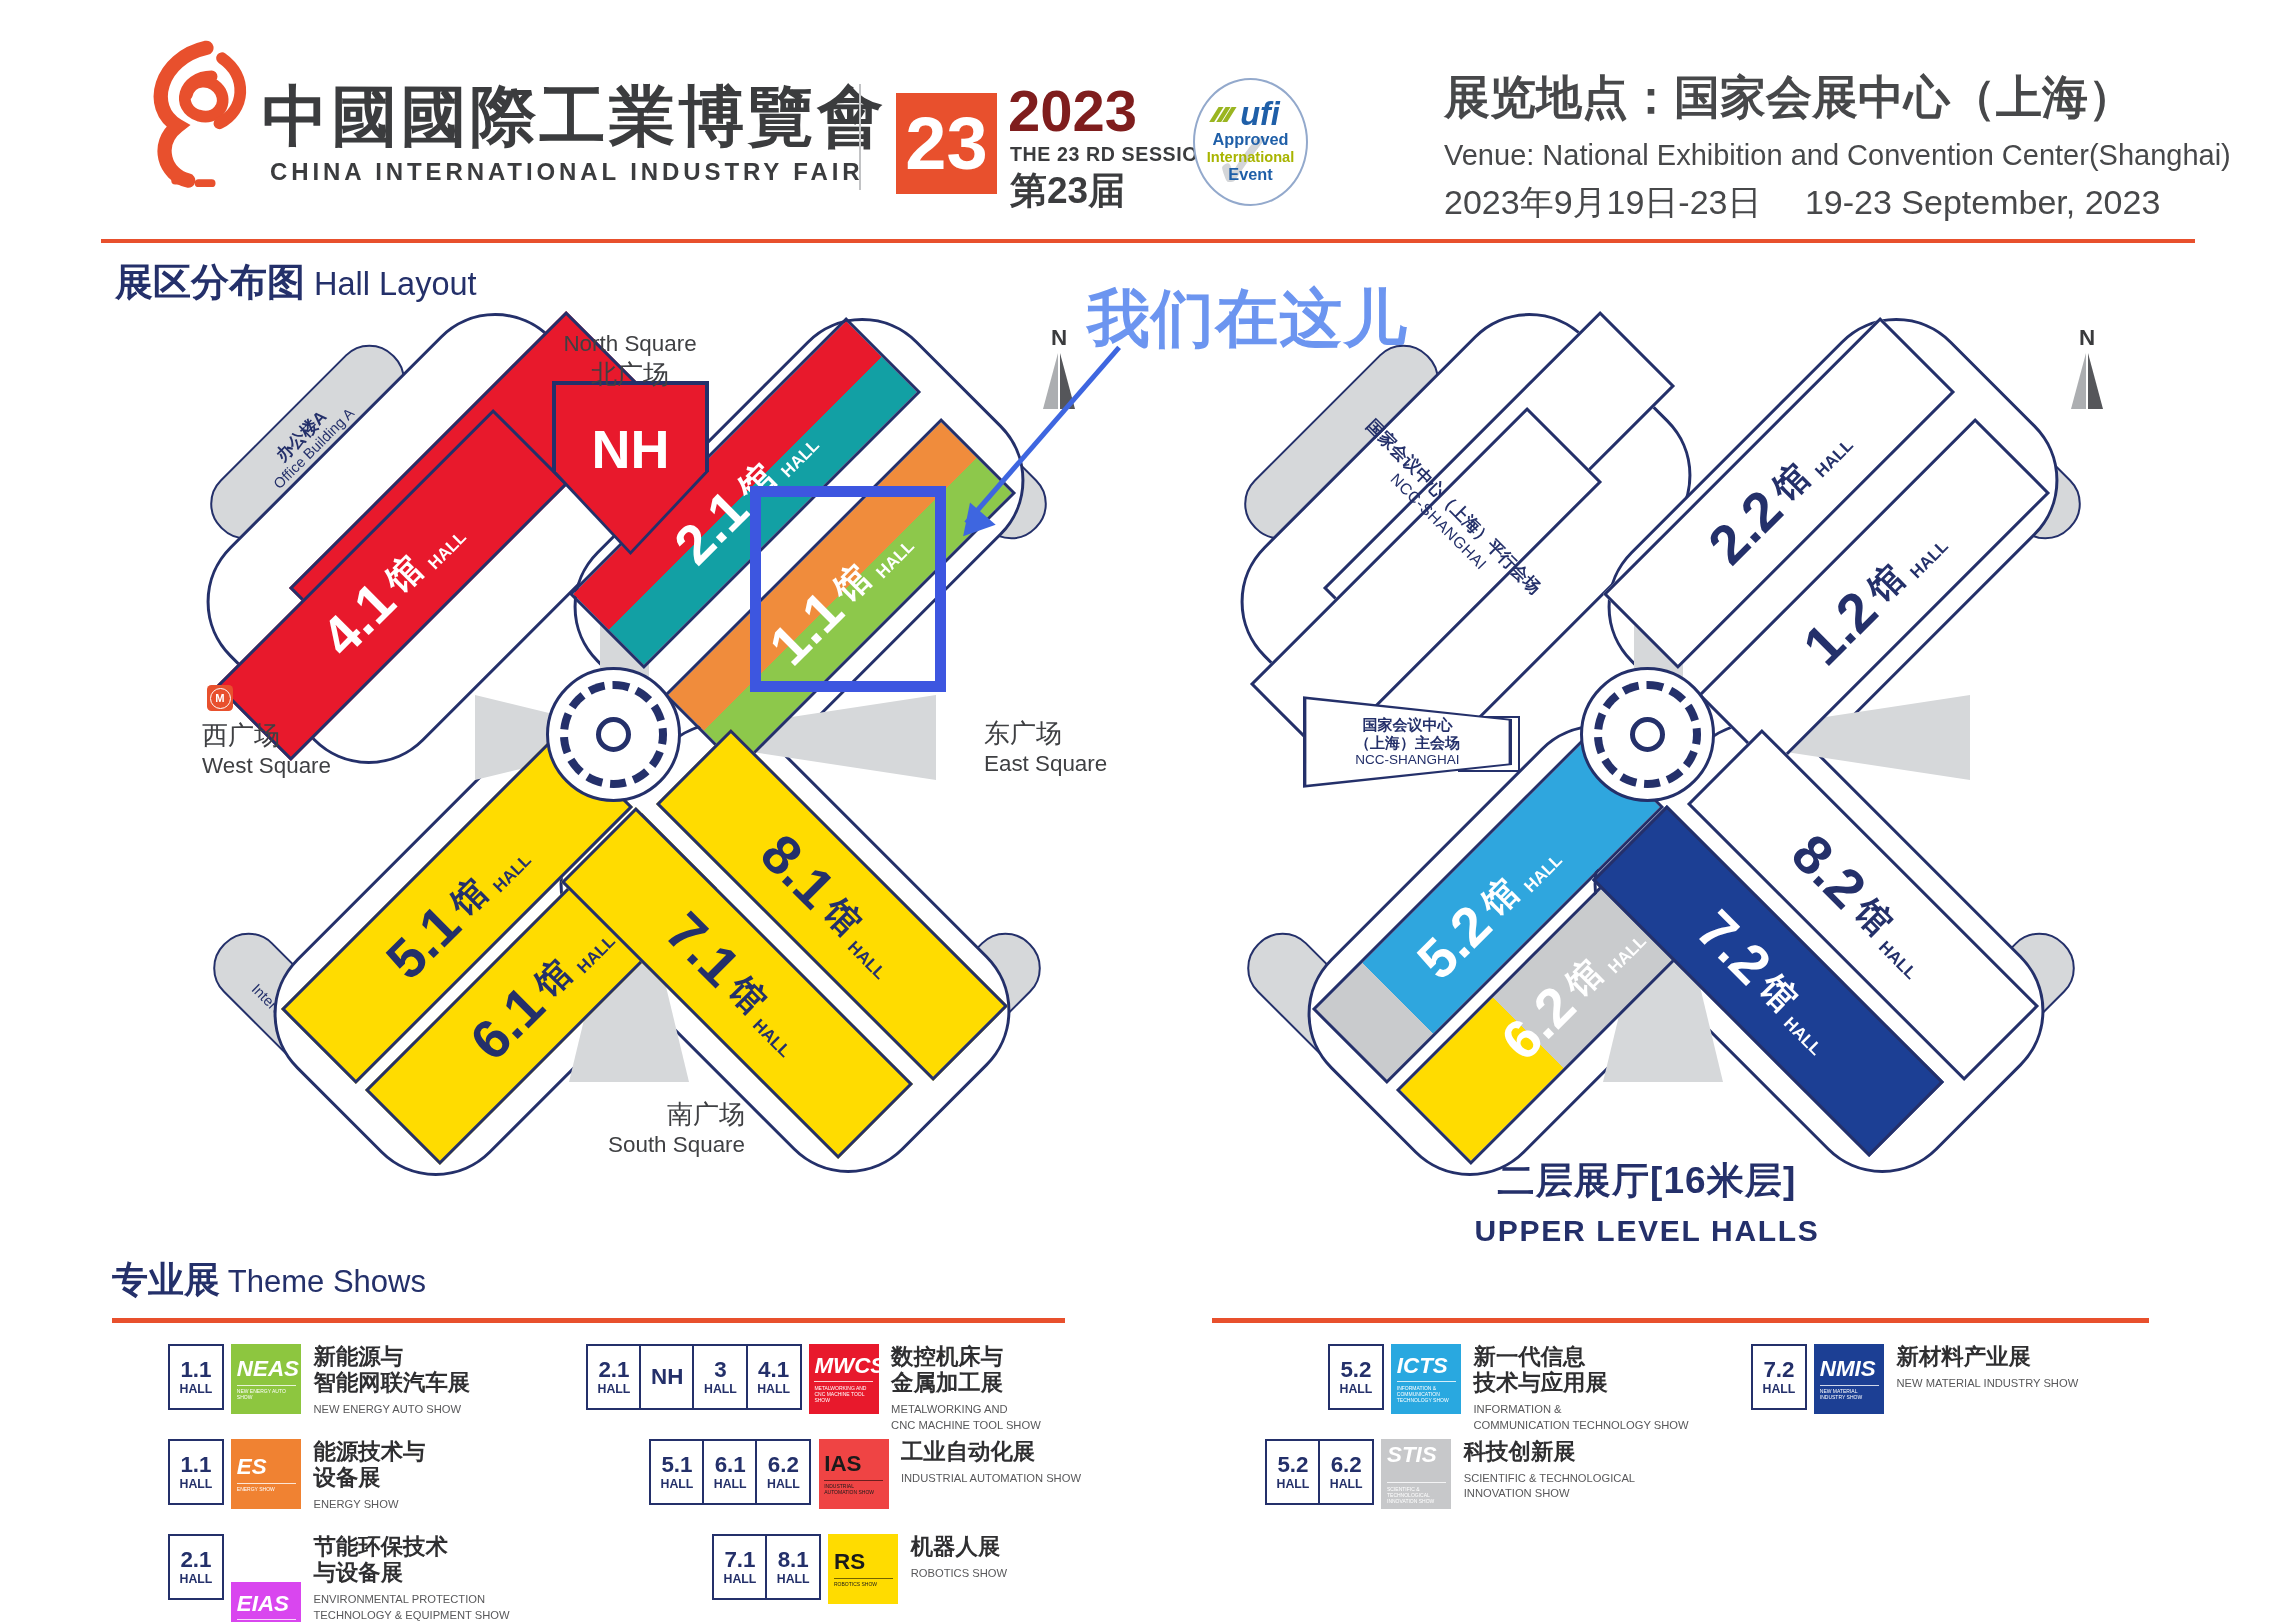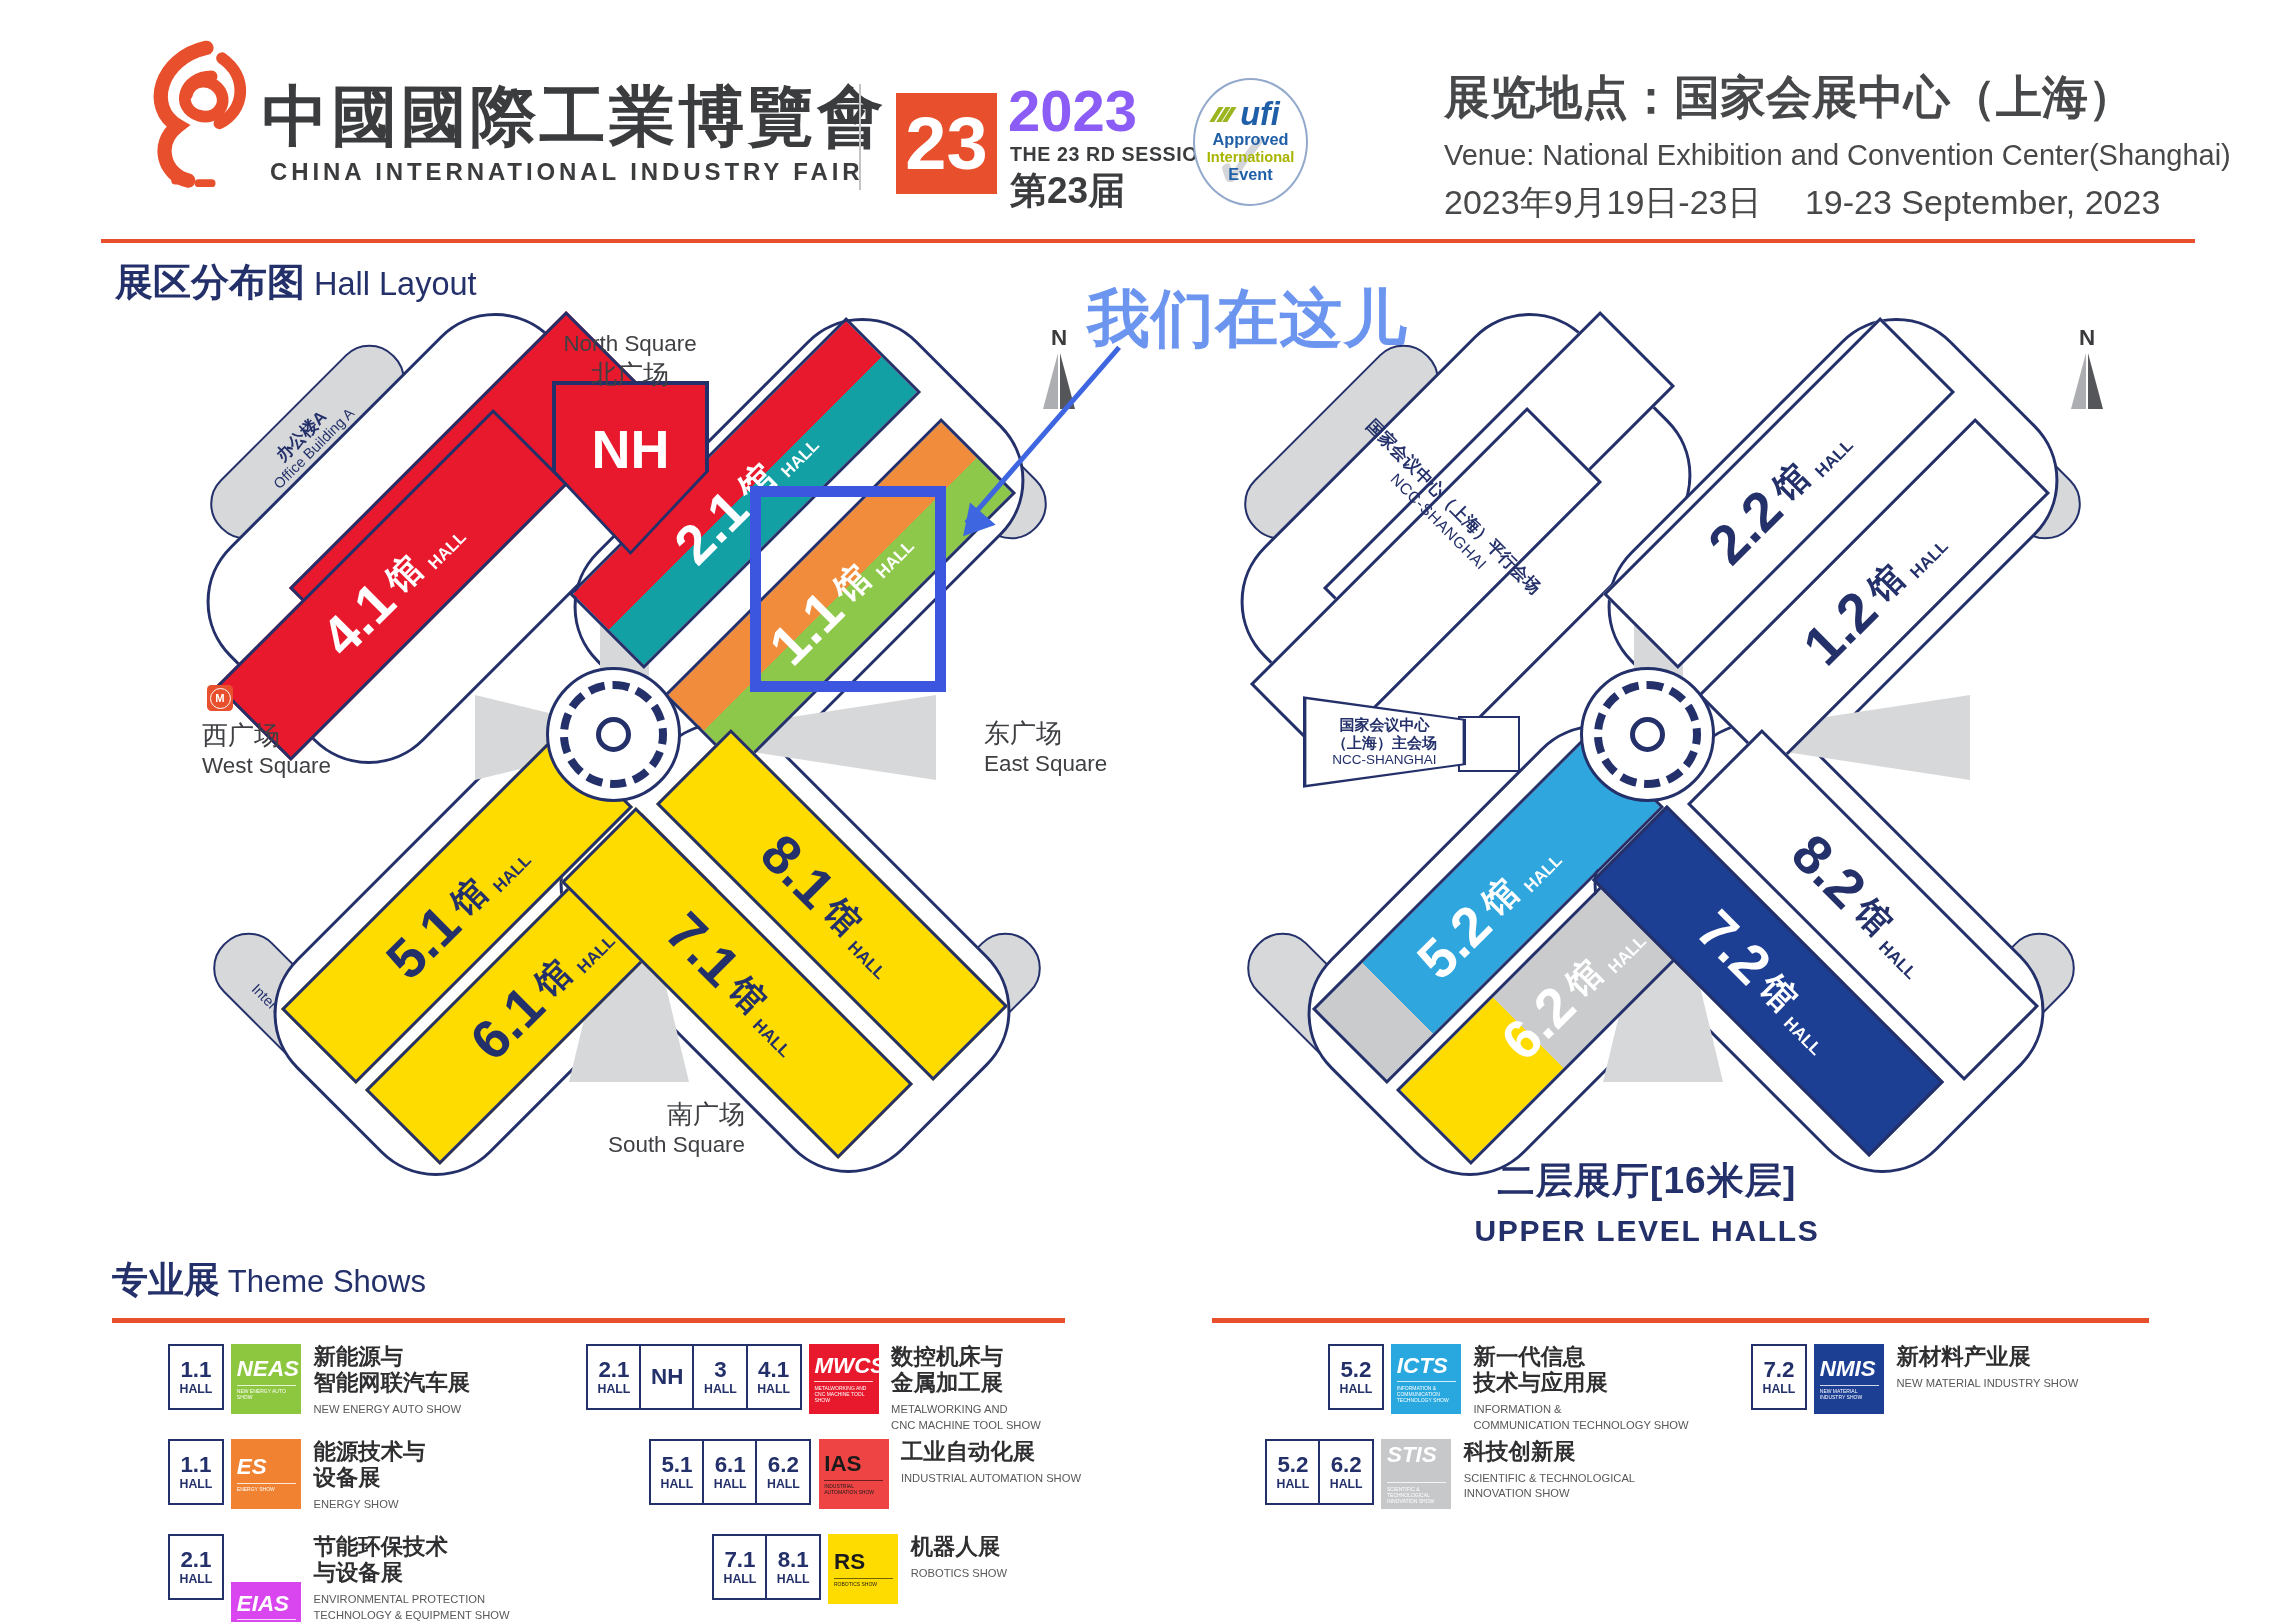--- a/index.html
+++ b/index.html
@@ -6,21 +6,21 @@
   #scene{position:relative;width:2295px;height:1623px;background:#fff;overflow:hidden;
          font-family:"Liberation Sans","DejaVu Sans",sans-serif;color:#24306A;}
   .abs{position:absolute;}
   
   #brandCn{left:262px;top:72px;font-family:"DejaVu Serif","Liberation Serif",serif;
            font-size:66px;font-weight:bold;color:#3B3C3E;letter-spacing:3.4px;}
   #brandEn{left:270px;top:158px;font-size:24px;font-weight:bold;color:#3B3C3E;letter-spacing:3.9px;}
   #vline{left:859px;top:84px;width:2.2px;height:106px;background:#C2C3C5;}
   #badge23{left:896px;top:93px;width:101px;height:101px;background:#E8502D;color:#fff;
            display:flex;align-items:center;justify-content:center;font-size:74px;font-weight:bold;}
-  #year{left:1008px;top:77px;font-size:58px;font-weight:bold;color:#8b5cf6;}
+  #year{left:1008px;top:77px;font-size:58px;font-weight:bold;color:#7f1d1d;}
   #sessEn{left:1010px;top:143px;font-size:19.6px;font-weight:bold;color:#3B3C3E;letter-spacing:0.6px;}
   #sessCn{left:1010px;top:166px;font-size:37px;font-weight:bold;color:#3B3C3E;}
   #ufi{left:1193px;top:78px;width:115px;height:128px;background:#fff;border:2.2px solid #93A9CC;
        border-radius:50%;box-sizing:border-box;text-align:center;padding-top:19px;}
   .ufiCheck{position:absolute;left:14.6px;bottom:1.1px;font-size:84px;line-height:1;color:#D3D5D8;z-index:0;}
   .ufiSlash{position:absolute;left:19px;top:27px;z-index:1;}
   .ufiSlash i{display:inline-block;width:4.5px;height:14.6px;background:#9AB520;transform:skewX(-32deg);margin-right:2.2px;}
   .ufiBrand{position:relative;z-index:1;font-size:32.5px;font-weight:bold;font-style:italic;color:#1F5FA8;line-height:.95;margin-left:19px;}
   .ufiL{position:relative;z-index:1;font-weight:bold;line-height:1.15;}
   .ufiL.b{font-size:16.3px;color:#1F5FA8;} .ufiL.g{font-size:14.6px;color:#A8B400;}
@@ -106,21 +106,21 @@
   #nccParallel{left:1289px;top:493px;width:314px;transform:rotate(45deg);text-align:center;z-index:3;
                font-size:17px;font-weight:bold;color:#24306A;line-height:1.3;}
   #nccParallel .en{font-size:15.7px;font-weight:normal;letter-spacing:0.6px;}
   #b22{left:1583px;top:440px;background:#fff;}
   #b12{left:1678px;top:541px;background:#fff;}
   #b52{left:1292px;top:855px;background:linear-gradient(to right,#C9CBCD 0 17%,#2FA6DE 17% 100%);}
   #b62{left:1376px;top:936px;background:linear-gradient(to right,#FFDC00 0 34%,#C9CBCD 34% 100%);}
   #b82{left:1667px;top:852px;background:#fff;}
   #b72{left:1572px;top:928px;background:#1C3F94;}
   #wingO{left:1303px;top:690px;width:163px;height:104px;background:#24306A;
-         clip-path:polygon(0 6%,100% 28%,100% 72%,0 94%);z-index:2;}
+         clip-path:polygon(0 6%,100% 28%,100% 72%,0 94%);z-index:2;padding-left:46px;}
   #wingI{position:absolute;inset:3.4px;background:#fff;clip-path:polygon(0 6%,100% 28%,100% 72%,0 94%);
          display:flex;flex-direction:column;align-items:center;justify-content:center;line-height:1.2;}
   #wingI .l{font-size:15px;font-weight:bold;color:#24306A;}
   #wingI .l3{font-size:13.5px;color:#24306A;}
   #conn2{left:1458px;top:716px;width:62px;height:56px;background:#fff;border:2.8px solid #24306A;box-sizing:border-box;z-index:1;}
   #fE2{left:1791px;top:695px;width:179px;height:85px;clip-path:polygon(0 32%,100% 0,100% 100%,0 68%);}
   #fS2{left:1603px;top:883px;width:120px;height:199px;clip-path:polygon(40% 0,60% 0,100% 100%,0 100%);}
   #fN2{left:1634px;top:604px;width:49px;height:81px;}
   
   .mapCap{position:absolute;width:504px;text-align:center;color:#24306A;}

